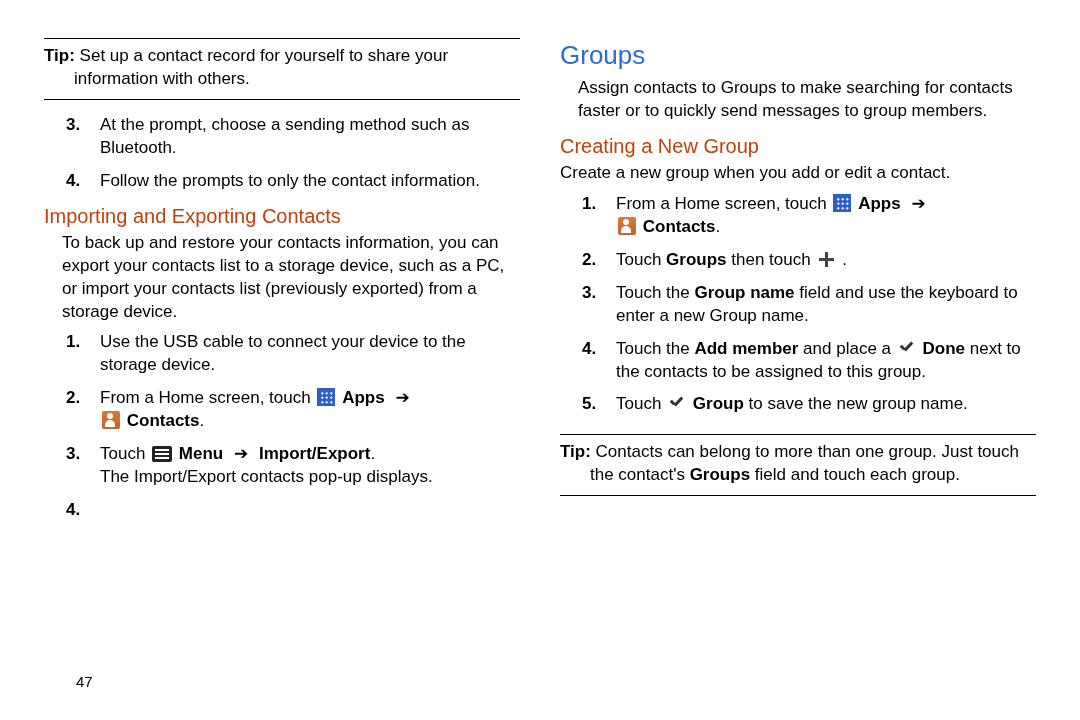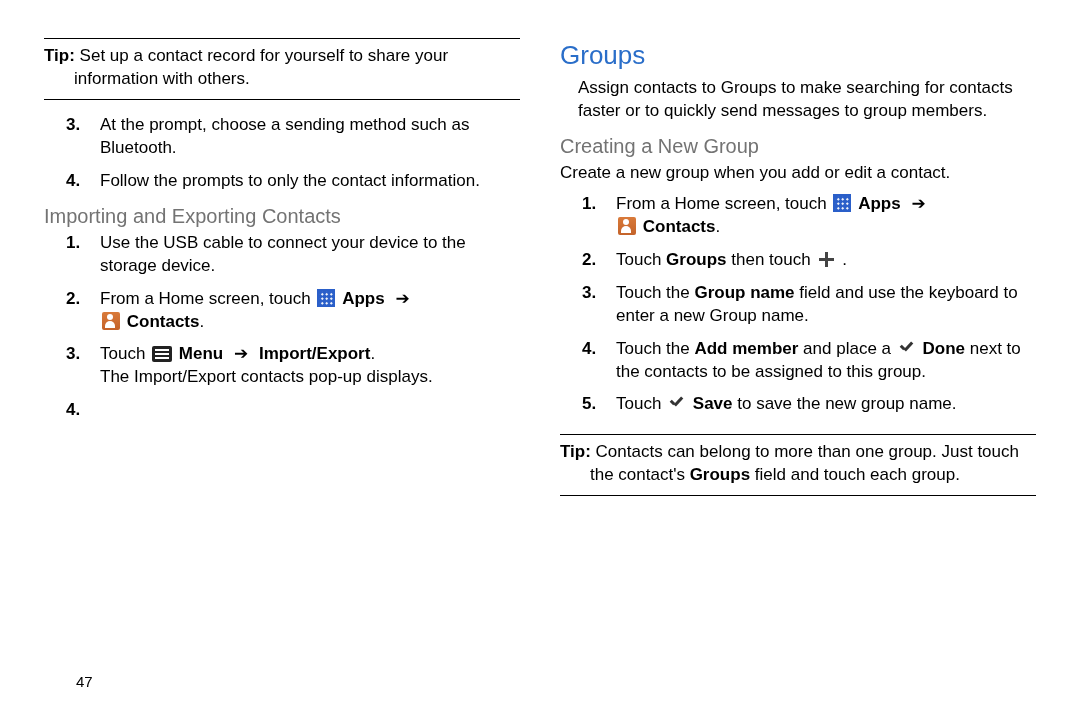--- a/index.html
+++ b/index.html
@@ -33,21 +33,21 @@
     padding-left: 30px;
     text-indent: -30px;
   }
   .h1 {
     color: #2a6ec9;
     font-size: 26px;
     font-weight: 400;
     margin: 0 0 4px 0;
   }
   .h2 {
-    color: #737373;
+    color: #c2410c;
     font-size: 20px;
     font-weight: 400;
     margin: 10px 0 2px 0;
   }
   .para {
     margin: 0 0 8px 0;
   }
   .para-indent {
     margin: 0 0 8px 0;
     padding-left: 18px;
@@ -183,20 +183,21 @@
         <span class="num">3.</span>
         <span>At the prompt, choose a sending method such as Bluetooth.</span>
       </li>
       <li>
         <span class="num">4.</span>
         <span>Follow the prompts to only the contact information.</span>
       </li>
     </ol>
 
     <div class="h2">Importing and Exporting Contacts</div>
+    <p class="para-indent">To back up and restore your contacts information, you can export your contacts list to a storage device, such as a PC, or import your contacts list (previously exported) from a storage device.</p>
 
     <ol class="steps">
       <li>
         <span class="num">1.</span>
         <span>Use the USB cable to connect your device to the storage device.</span>
       </li>
       <li>
         <span class="num">2.</span>
         <span>From a Home screen, touch </span>
         <span class="ic ic-apps"></span>
@@ -259,21 +260,21 @@
         <span class="b">Add member</span>
         <span> and place a </span>
         <span class="ic ic-check"></span>
         <span class="b">Done</span>
         <span> next to the contacts to be assigned to this group.</span>
       </li>
       <li>
         <span class="num">5.</span>
         <span>Touch </span>
         <span class="ic ic-check"></span>
-        <span class="b">Save</span>
+        <span class="b">Group</span>
         <span> to save the new group name.</span>
       </li>
     </ol>
 
     <div class="tip-box" style="margin-top:18px;">
       <div class="indent-hang">
         <span class="b">Tip:</span>
         <span>Contacts can belong to more than one group. Just touch the contact's </span><span class="b">Groups</span><span> field and touch each group.</span>
       </div>
     </div>

